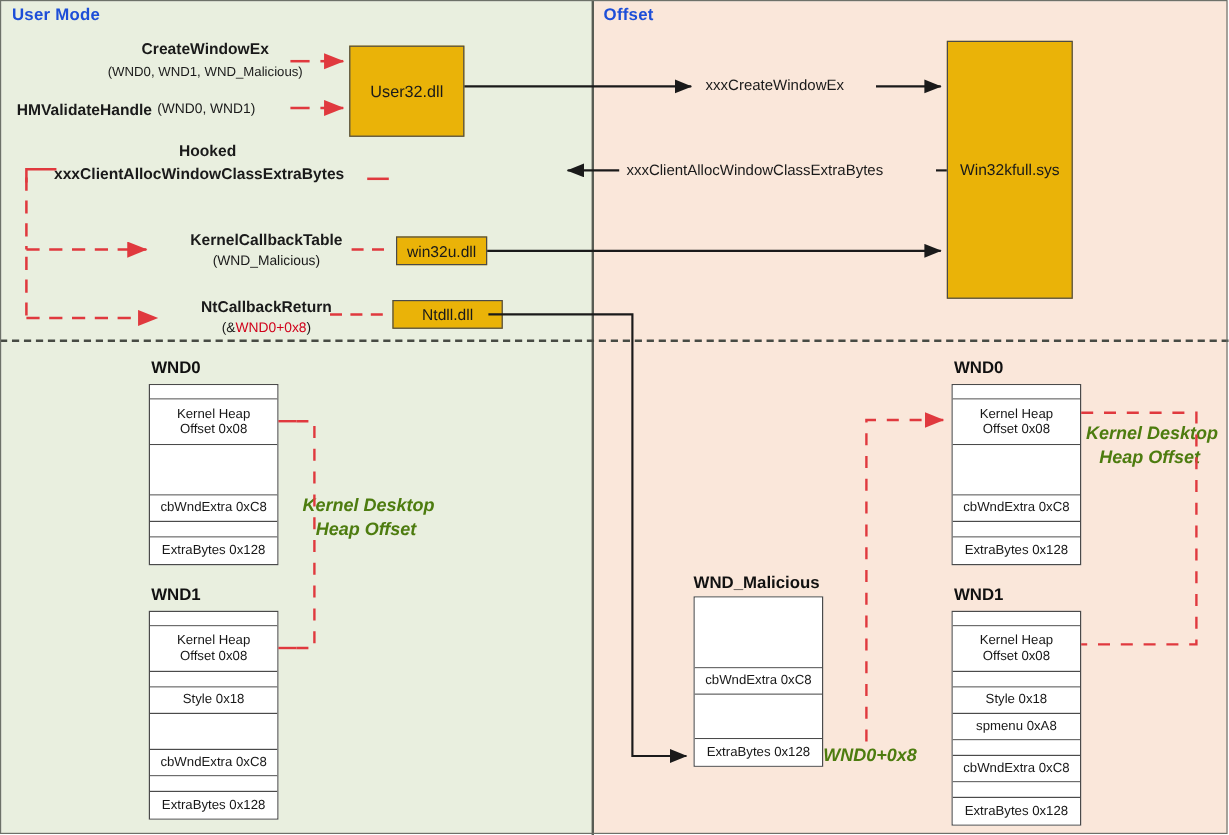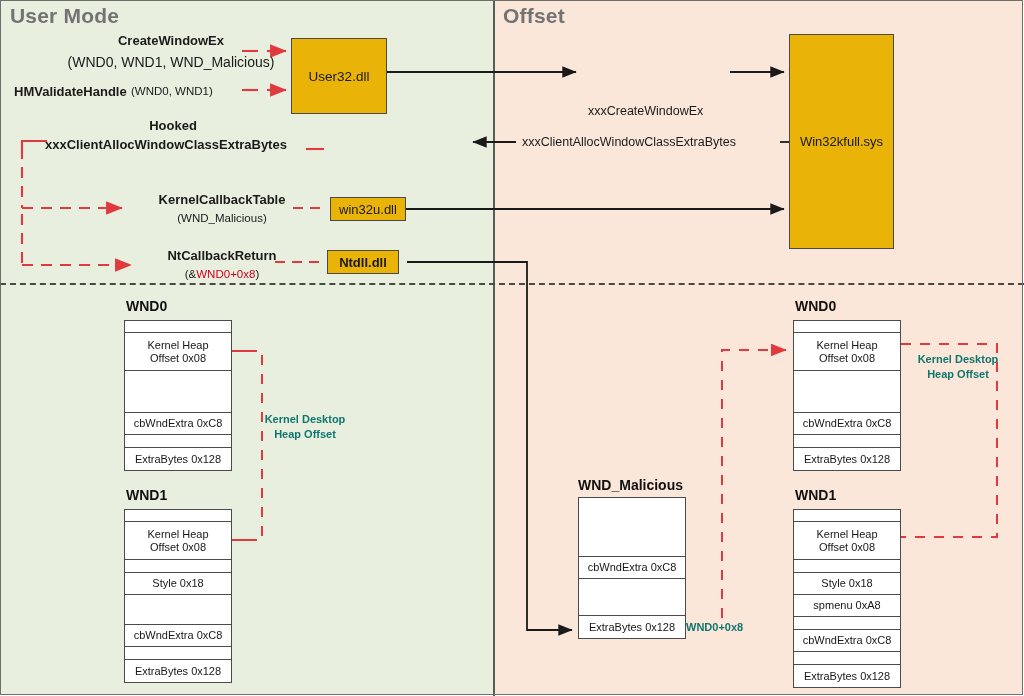--- a/index.html
+++ b/index.html
@@ -16,34 +16,34 @@
   #region-user{left:1px;top:1px;width:493px;height:694px;background:#e9efdf;}
   #region-kernel{left:494px;top:1px;width:529px;height:694px;background:#fae7da;}
   #outer-border{position:absolute;left:0;top:0;width:1023px;height:695px;
      border:1px solid #6d7169;box-sizing:border-box;pointer-events:none;}
   
   #vdivider{position:absolute;left:493px;top:0;width:2px;height:696px;background:#585c54;}
   
   #hdivider{position:absolute;left:0;top:283px;width:1024px;height:0;
      border-top:2px dashed #474b44;}
   
-  .region-title{position:absolute;font-weight:bold;font-size:21px;color:#737373;letter-spacing:.2px;}
+  .region-title{position:absolute;font-weight:bold;font-size:14px;color:#1d4ed8;letter-spacing:.2px;}
   #title-user{left:10px;top:4px;}
   #title-kernel{left:503px;top:4px;}
   
   .box{position:absolute;background:#eab308;border:1.5px solid #4a4a4a;box-sizing:border-box;
        display:flex;align-items:center;justify-content:center;font-size:13.5px;color:#1a1a1a;}
   .box-multiline{flex-direction:column;align-items:flex-start;justify-content:center;line-height:1.25;}
   
   .lbl{position:absolute;font-size:12.6px;color:#1a1a1a;white-space:nowrap;}
   .lbl.b{font-weight:bold;font-size:13px;}
   .lbl.ctr{text-align:center;}
   .red-txt{color:#d0021b;}
-  .red-lbl{position:absolute;color:#0f766e;font-size:11px;font-weight:bold;
-     text-align:center;line-height:1.35;white-space:nowrap;}
+  .red-lbl{position:absolute;color:#4d7c0f;font-size:15px;font-weight:bold;
+     text-align:center;line-height:1.35;white-space:nowrap;font-style:italic;}
   
   .struct{position:absolute;border:1.5px solid #4a4a4a;background:#ffffff;box-sizing:border-box;}
   .struct-title{position:absolute;font-weight:bold;font-size:14px;color:#111;}
   .srow{box-sizing:border-box;border-bottom:1.2px solid #4a4a4a;background:#fff;
         display:flex;align-items:center;justify-content:center;
         font-size:11px;color:#171717;text-align:center;line-height:1.18;}
   .srow:last-child{border-bottom:none;}
   .srow.two{flex-direction:column;}
   
   #wires{position:absolute;left:0;top:0;width:1024px;height:696px;pointer-events:none;}
@@ -56,21 +56,21 @@
   <div class="region" id="region-user"></div>
   <div class="region" id="region-kernel"></div>
   <div id="vdivider"></div>
   <div id="hdivider"></div>
   <div id="outer-border"></div>
 
   <div class="region-title" id="title-user">User Mode</div>
   <div class="region-title" id="title-kernel">Offset</div>
 
   <div class="lbl b ctr" style="left:76px;top:33px;width:190px;">CreateWindowEx</div>
-  <div class="lbl ctr" style="left:56px;top:54px;width:230px;font-size:14px;">(WND0, WND1, WND_Malicious)</div>
+  <div class="lbl ctr" style="left:56px;top:54px;width:230px;font-size:11px;">(WND0, WND1, WND_Malicious)</div>
 
   <div class="lbl b" style="left:14px;top:84px;">HMValidateHandle</div>
   <div class="lbl" style="left:131px;top:85px;font-size:11.5px;">(WND0, WND1)</div>
 
   <div class="lbl b ctr" style="left:88px;top:118px;width:170px;">Hooked</div>
   <div class="lbl b" style="left:45px;top:137px;">xxxClientAllocWindowClassExtraBytes</div>
 
   <div class="lbl b ctr" style="left:137px;top:192px;width:170px;">KernelCallbackTable</div>
   <div class="lbl ctr" style="left:137px;top:212px;width:170px;font-size:11.5px;">(WND_Malicious)</div>
 
@@ -81,29 +81,29 @@
 
   <div class="box" id="box-user32" style="left:291px;top:38px;width:96px;height:76px;">
     <span>User32.dll</span>
   </div>
 
 
   <div class="box" id="box-win32u" style="left:330px;top:197px;width:76px;height:24px;font-size:13px;">
     <span>win32u.dll</span>
   </div>
 
-  <div class="box" id="box-ntdll" style="left:327px;top:250px;width:72px;height:24px;font-size:13px;font-weight:bold;">
+  <div class="box" id="box-ntdll" style="left:327px;top:250px;width:92px;height:24px;font-size:13px;">
     <span>Ntdll.dll</span>
   </div>
 
   <div class="box" id="box-win32kfull" style="left:789px;top:34px;width:105px;height:215px;font-size:13px;">
     <span>Win32kfull.sys</span>
   </div>
 
-  <div class="lbl" style="left:588px;top:64px;font-size:12.5px;margin-top:40px;">xxxCreateWindowEx</div>
+  <div class="lbl" style="left:588px;top:64px;font-size:12.5px;">xxxCreateWindowEx</div>
   <div class="lbl" style="left:522px;top:135px;font-size:12.5px;">xxxClientAllocWindowClassExtraBytes</div>
 
   <div class="struct-title" style="left:126px;top:298px;">WND0</div>
   <div class="struct-title" style="left:126px;top:487px;">WND1</div>
   <div class="struct-title" style="left:578px;top:477px;">WND_Malicious</div>
   <div class="struct-title" style="left:795px;top:298px;">WND0</div>
   <div class="struct-title" style="left:795px;top:487px;">WND1</div>
 
   <div class="struct" id="struct-user-wnd0" style="left:124px;top:320px;width:108px;">
       <div class="srow" style="height: 12px;"></div>

